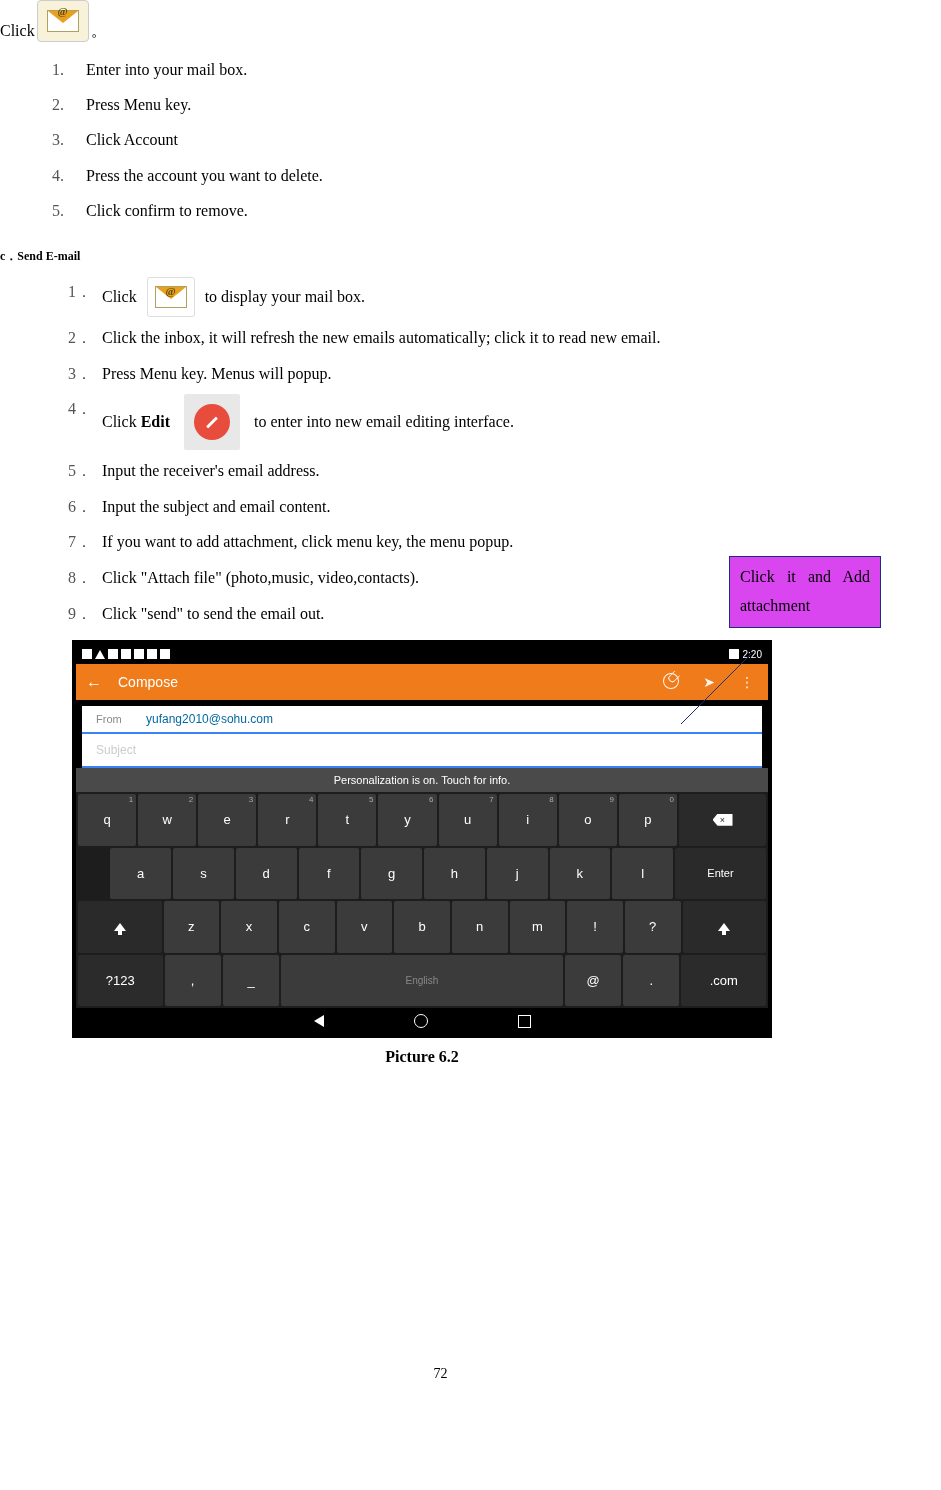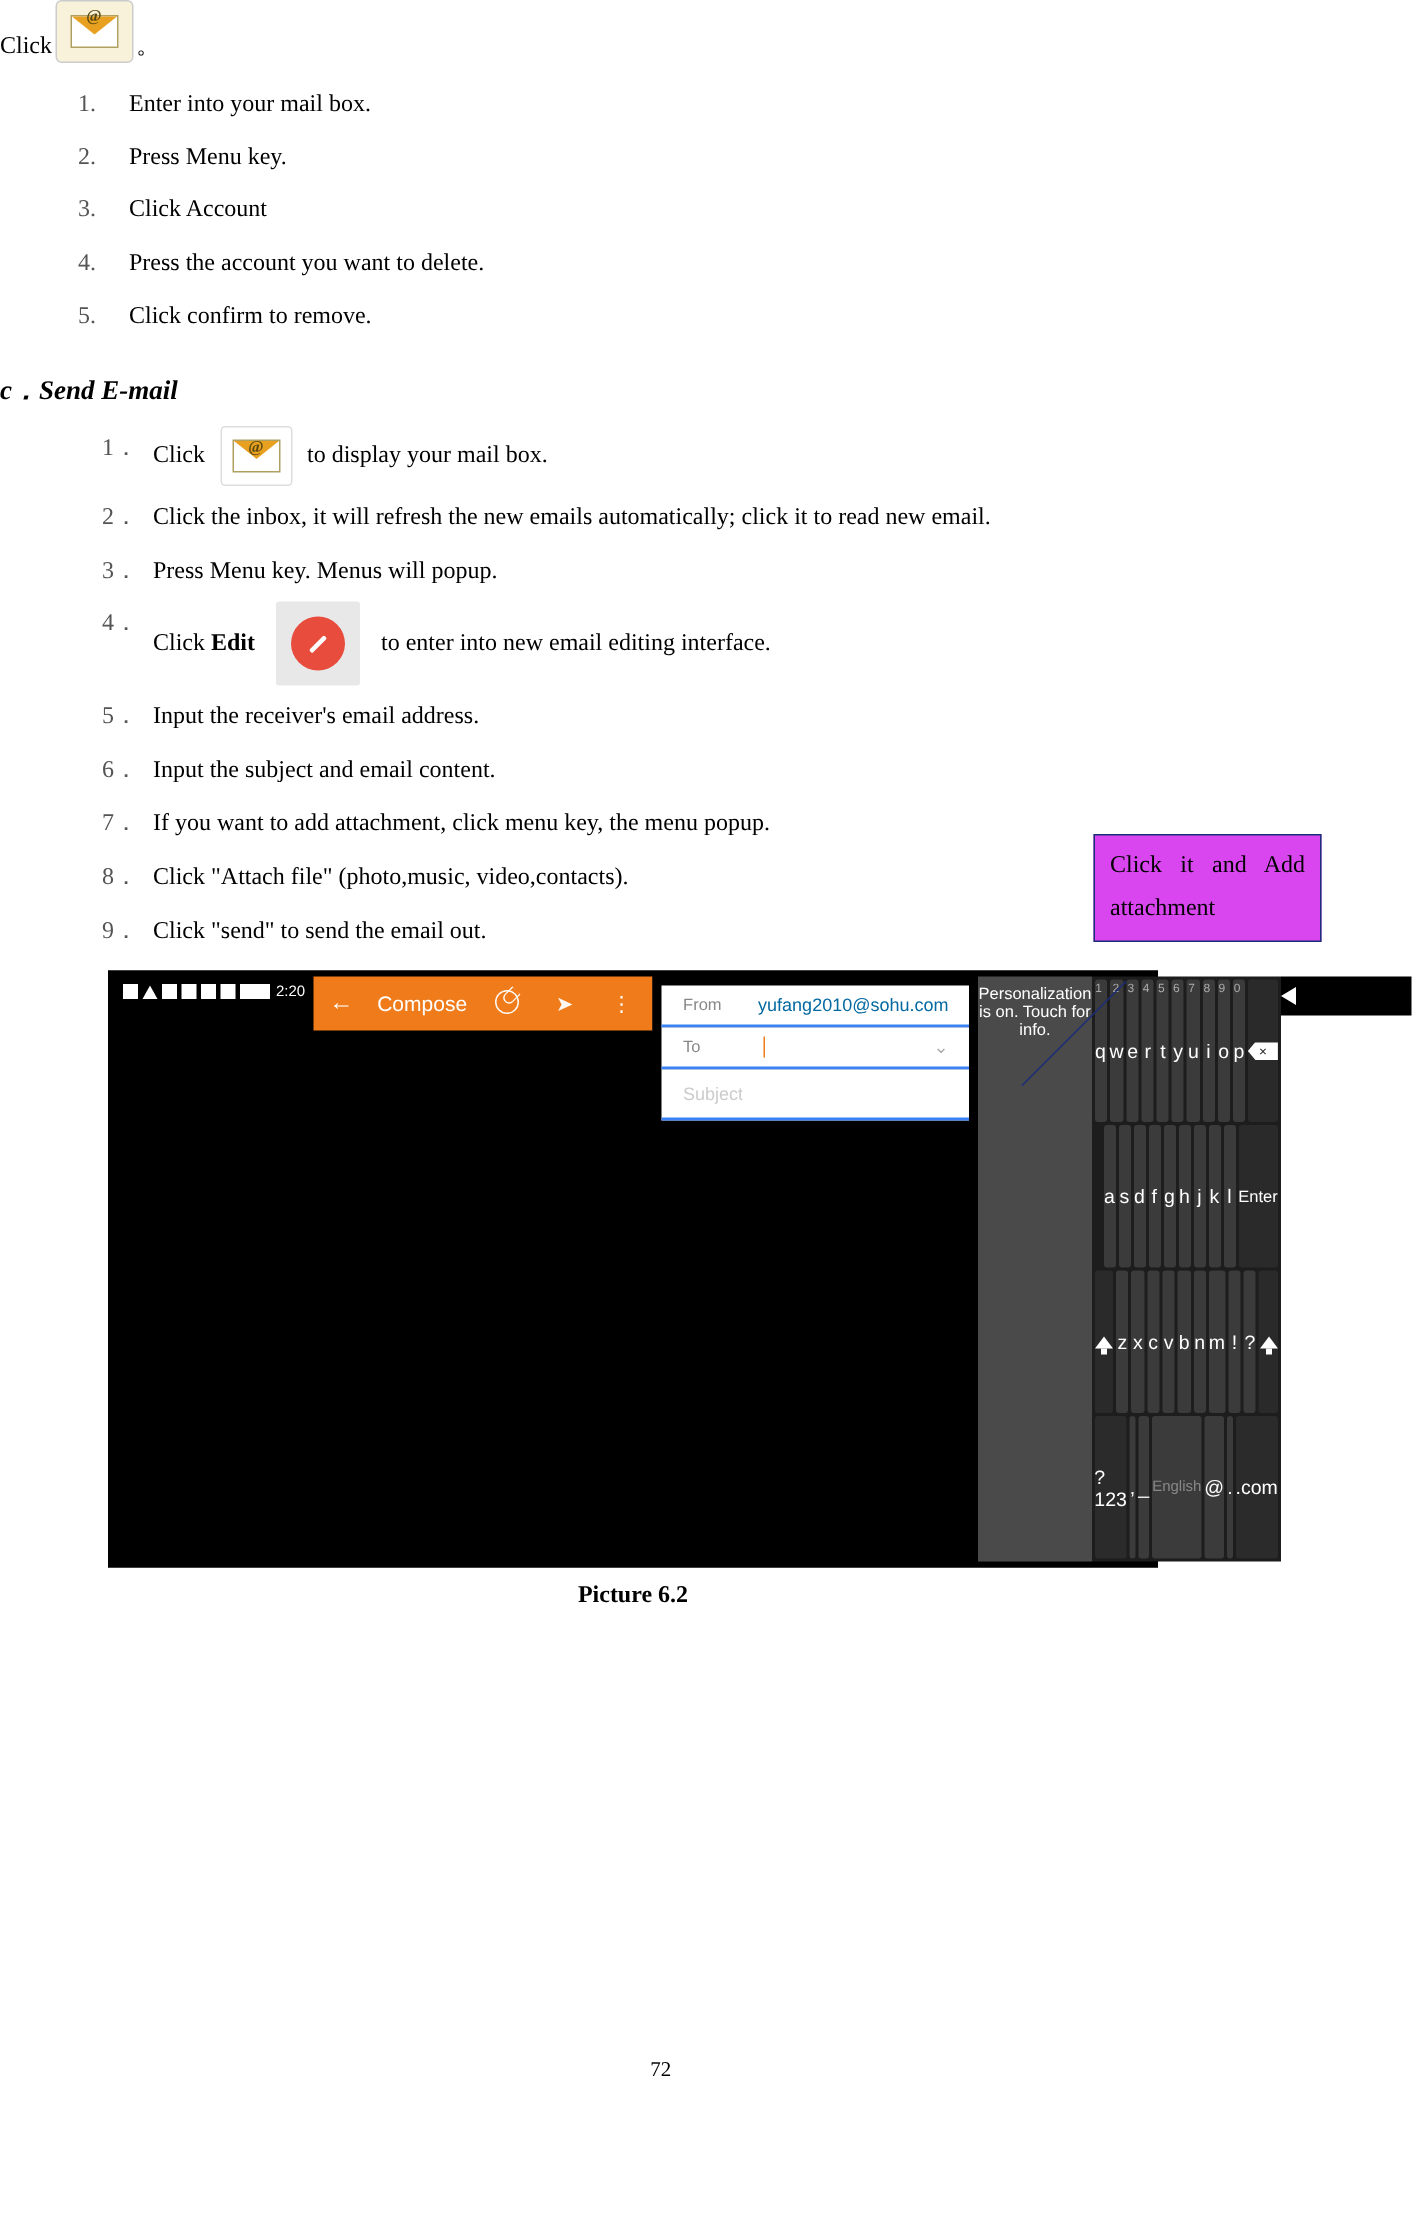--- a/index.html
+++ b/index.html
@@ -76,22 +76,21 @@
   }
   ol.main-list > li::before {
     content: counter(item) ".";
     position: absolute;
     left: 0;
     color: #555;
   }
   .section-heading {
     margin: 24px 0 12px 0;
     font-weight: bold;
-    font-size: 18px;
-    font-style: italic;
+    font-size: 12px;
   }
   .section-heading .letter {
     font-weight: bold;
   }
   ol.sub-list {
     margin: 0 0 12px 68px;
     padding: 0;
     list-style: none;
     counter-reset: sub;
   }
@@ -184,21 +183,21 @@
     margin: 8px 0 0 72px;
     width: 700px;
   }
   .device-shot {
     width: 700px;
     height: 398px;
     border: 4px solid #000;
     background: #000;
     box-sizing: border-box;
     display: flex;
-    flex-direction: row;
+    flex-direction: column;
     font-family: Arial, Helvetica, sans-serif;
   }
   .status-bar {
     height: 20px;
     background: #000;
     color: #fff;
     display: flex;
     align-items: center;
     justify-content: space-between;
     padding: 0 6px;
@@ -408,25 +407,20 @@
         <span class="act"><span class="paperclip"></span></span>
         <span class="act">➤</span>
         <span class="act">⋮</span>
       </div>
 
       <div class="email-area">
         <div class="field-row">
           <span class="field-label">From</span>
           <span class="field-value">yufang2010@sohu.com</span>
         </div>
-        <div class="field-row">
-          <span class="field-label">To</span>
-          <span class="cursor"></span>
-          <span class="dropdown-chev">⌄</span>
-        </div>
         <div class="field-row subject-row">
           <span class="placeholder">Subject</span>
         </div>
       </div>
 
       <div class="toast">
         <span>Personalization is on. Touch for info.</span>
       </div>
 
       <div class="keyboard">

